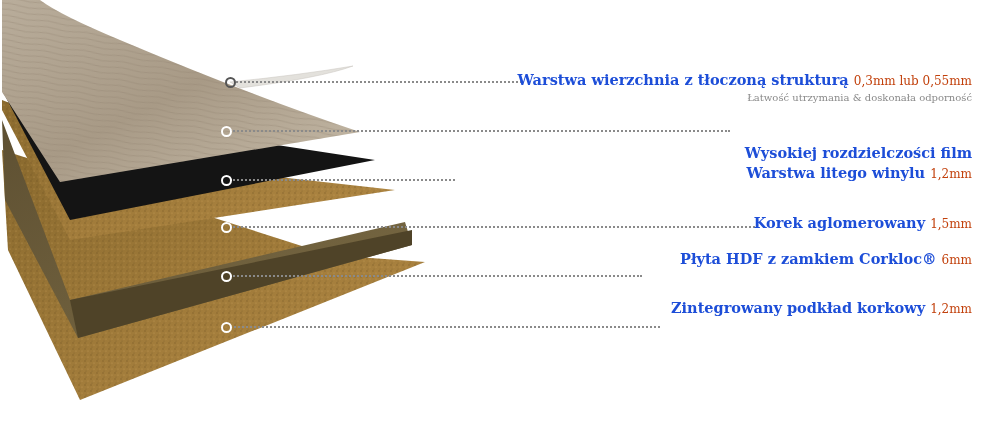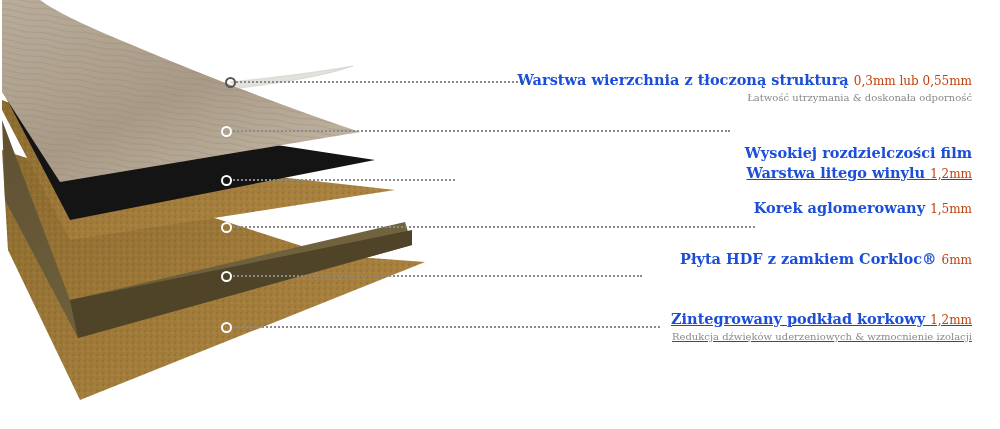--- a/index.html
+++ b/index.html
@@ -73,29 +73,28 @@
 <div class="marker" style="left:221px; top:322px;"></div>
 
 <div class="label" style="top:70px;">
   <span class="title">Warstwa wierzchnia z tłoczoną strukturą</span>
   <span class="spec">0,3mm lub 0,55mm</span>
   <span class="sub">Łatwość utrzymania &amp; doskonała odporność</span>
 </div>
 <div class="label" style="top:119px;margin-top:24px;">
   <span class="title">Wysokiej rozdzielczości film</span>
 </div>
-<div class="label" style="top:163px;text-decoration:underline;">
+<div class="label" style="top:163px;">
   <span class="title">Warstwa litego winylu</span>
   <span class="spec">1,2mm</span>
 </div>
-<div class="label" style="top:198px;">
+<div class="label" style="top:213px;">
   <span class="title">Korek aglomerowany</span>
   <span class="spec">1,5mm</span>
 </div>
 <div class="label" style="top:249px;">
   <span class="title">Płyta HDF z zamkiem Corkloc®</span>
   <span class="spec">6mm</span>
 </div>
-<div class="label" style="top:309px;text-decoration:underline;">
+<div class="label" style="top:298px;">
   <span class="title">Zintegrowany podkład korkowy</span>
   <span class="spec">1,2mm</span>
-  <span class="sub">Redukcja dźwięków uderzeniowych &amp; wzmocnienie izolacji</span>
 </div>
 
 </body></html>

